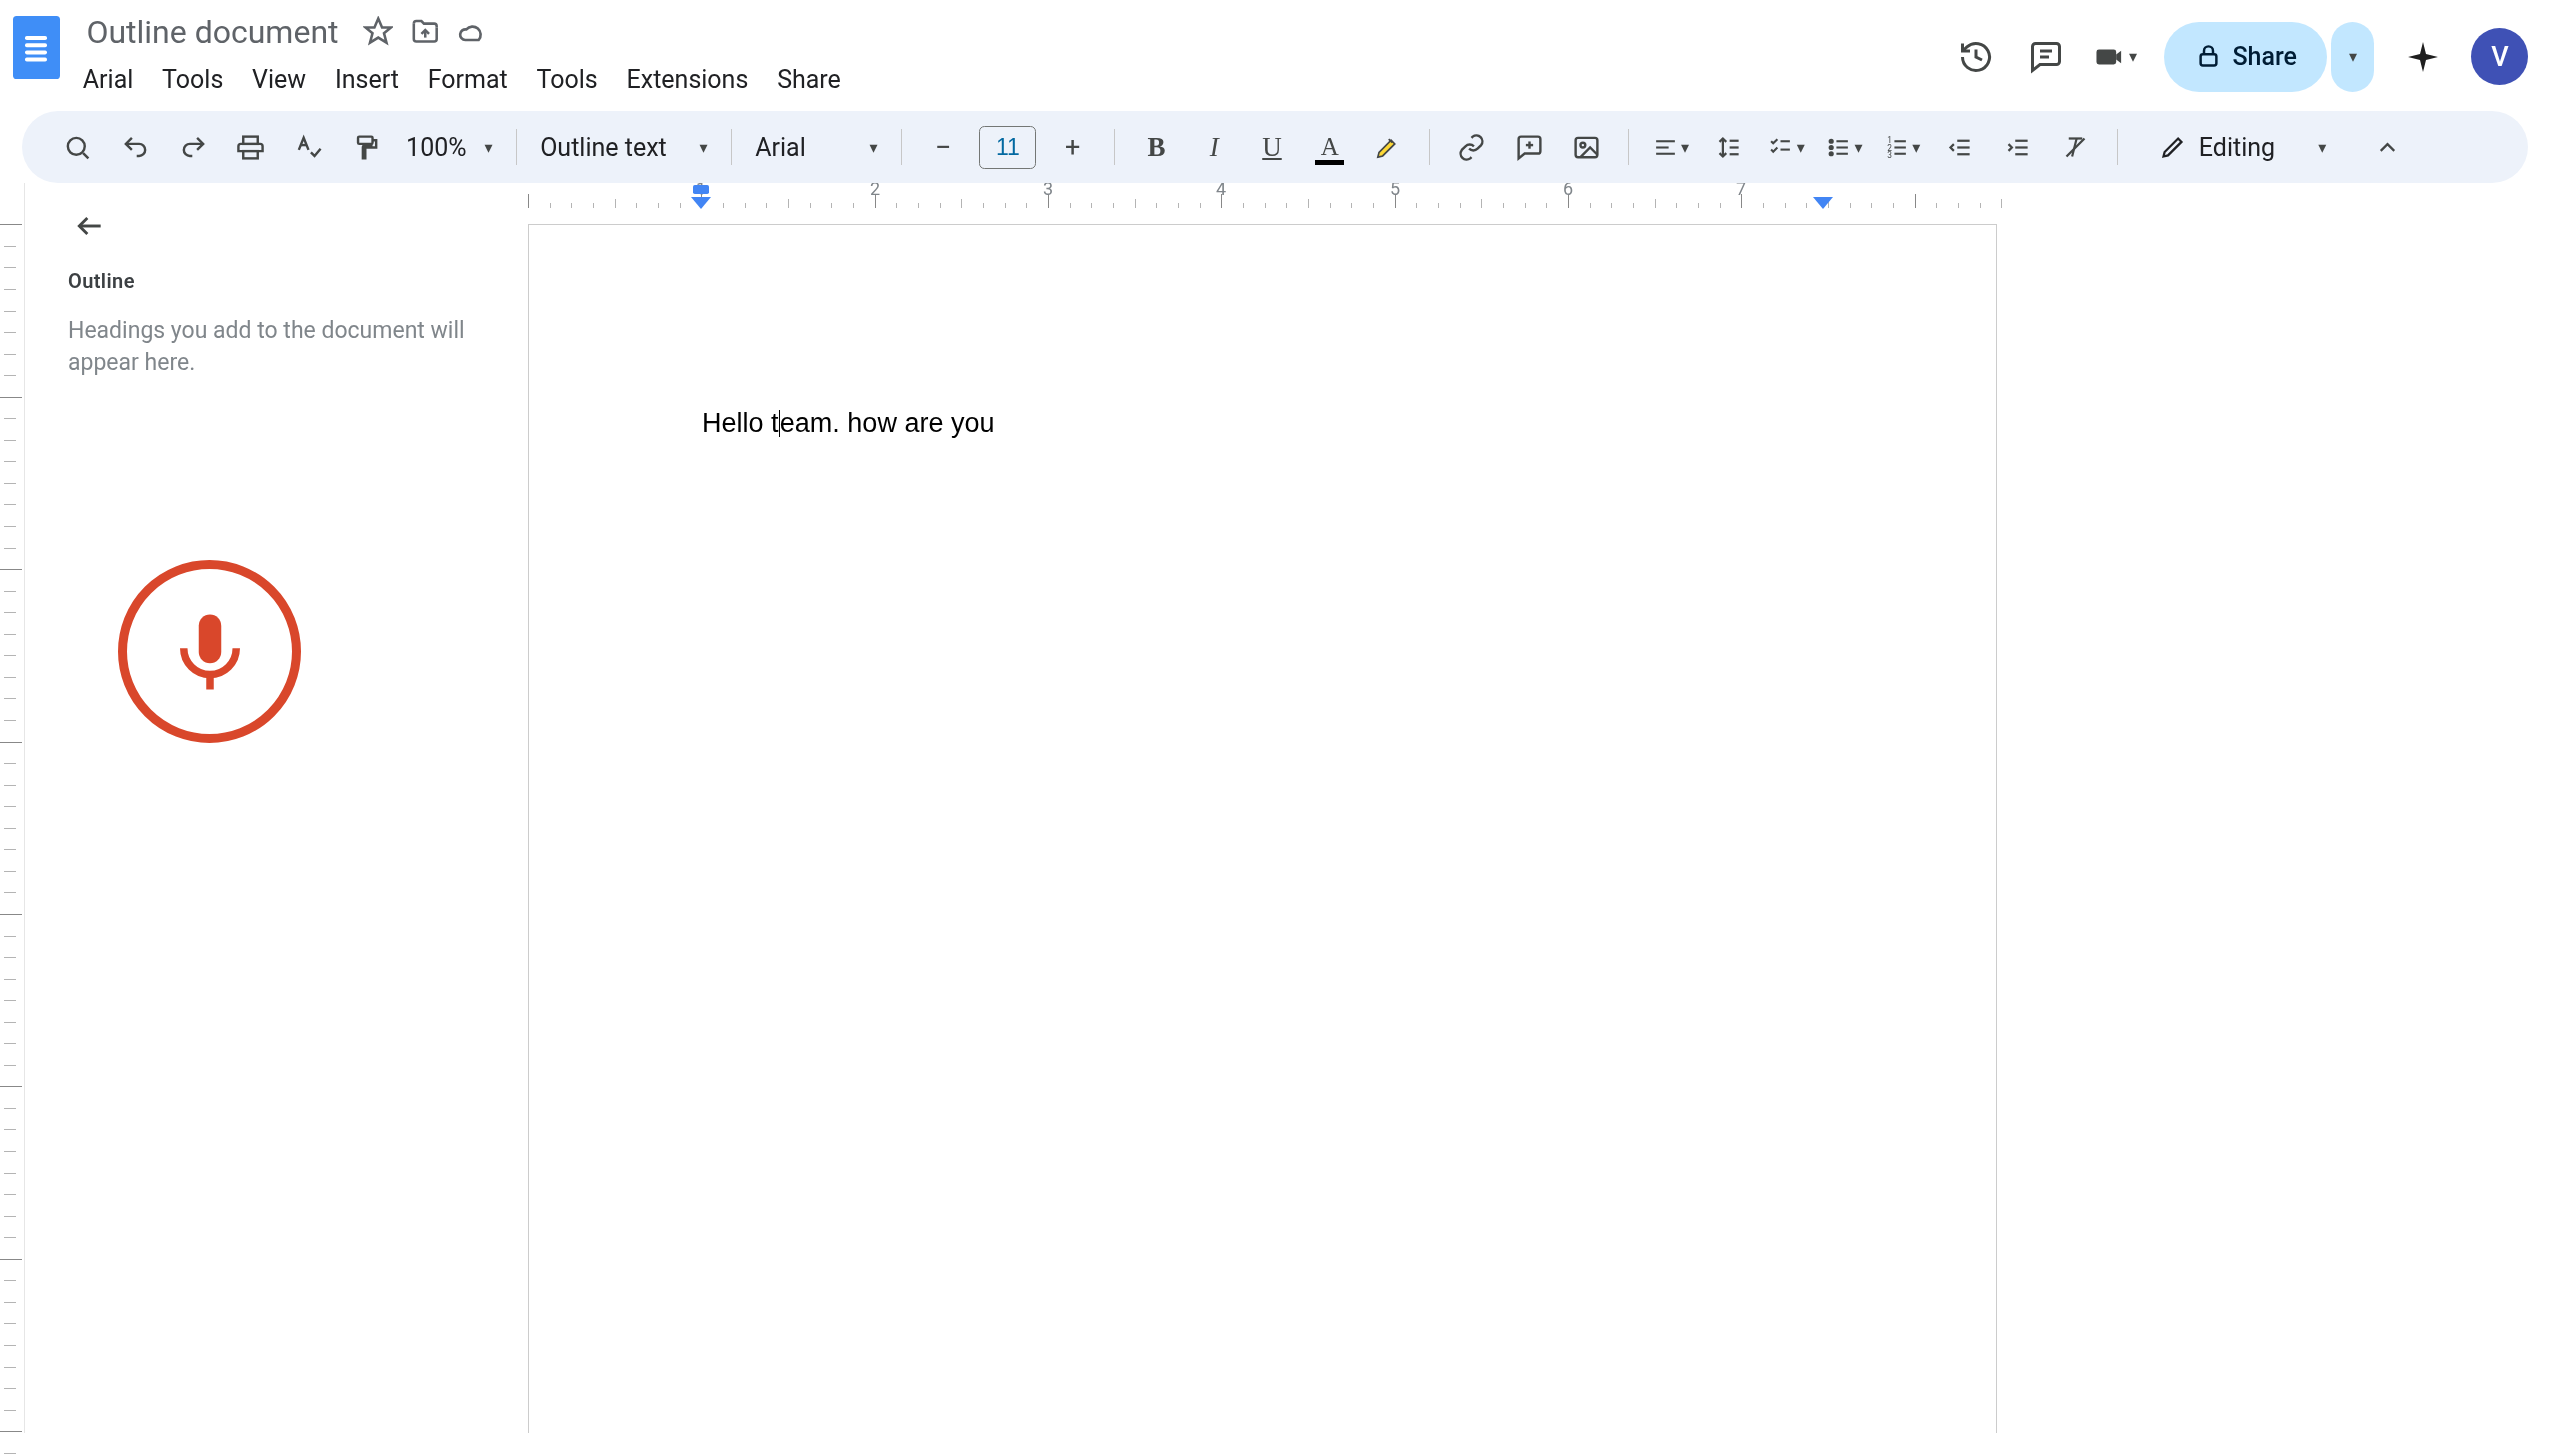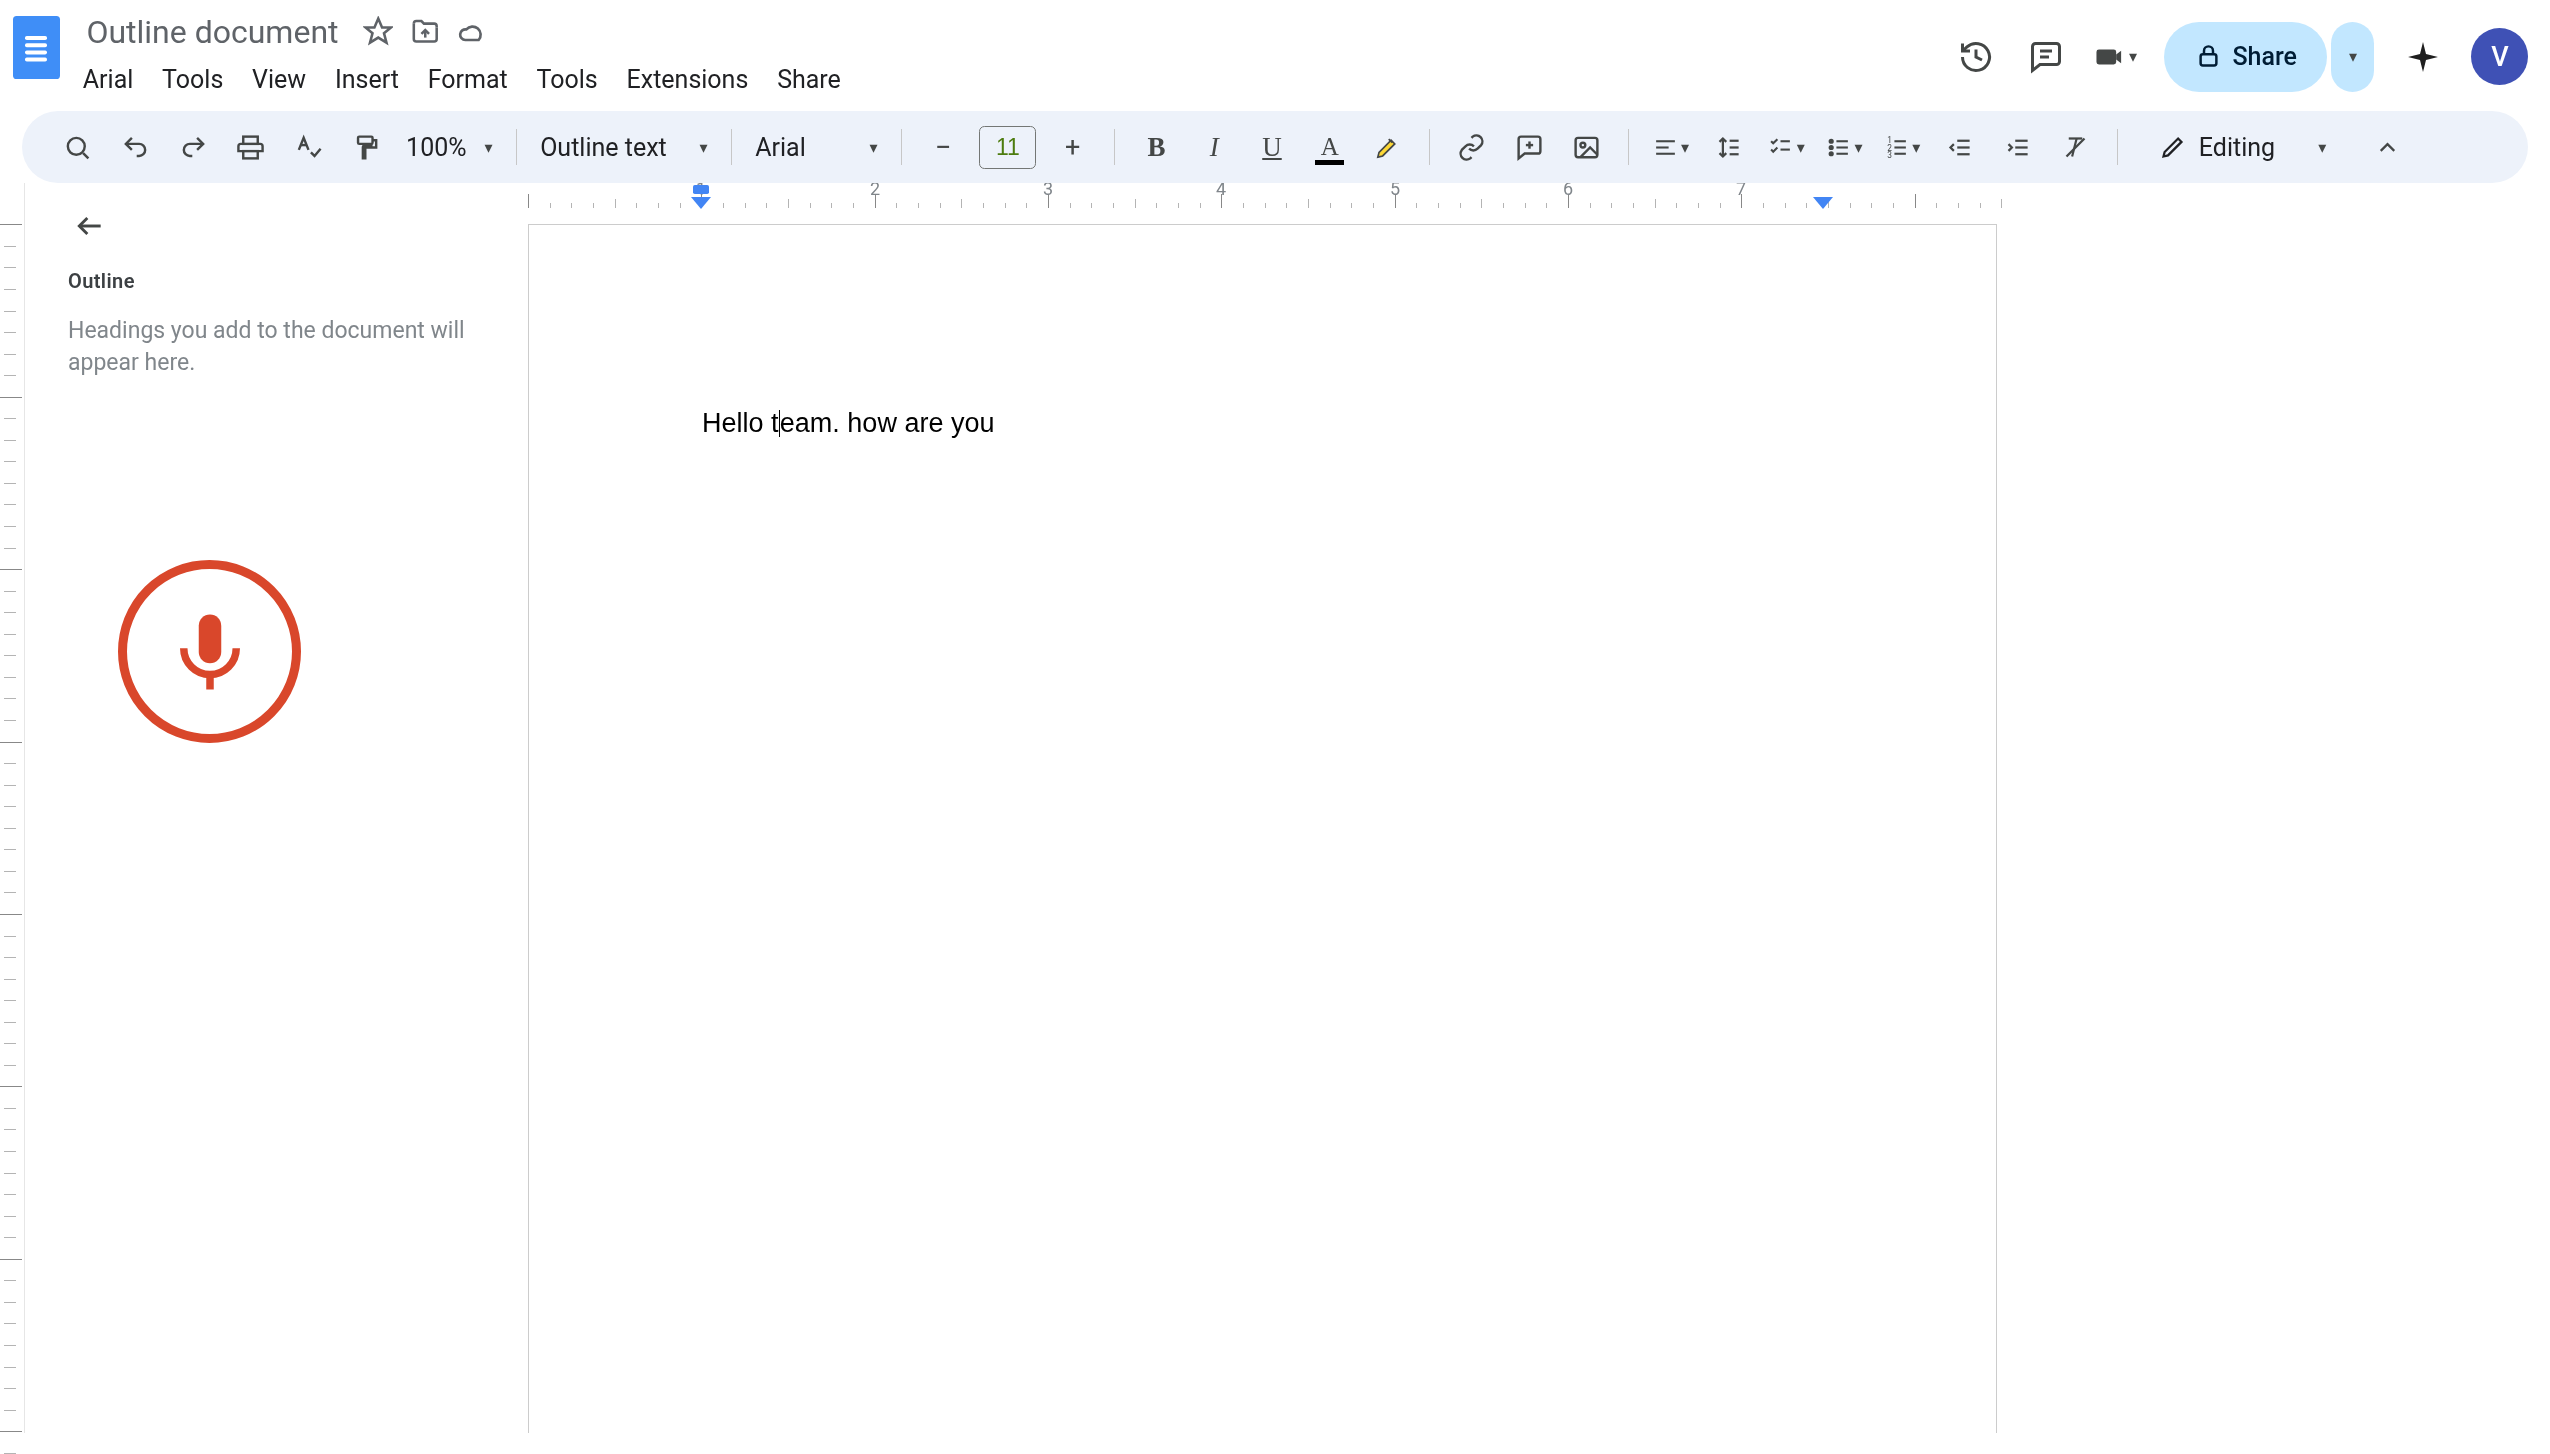--- a/index.html
+++ b/index.html
@@ -157,21 +157,21 @@
   .size-box{
     display:flex; align-items:center; gap:7.2px;
   }
   .size-input{
     width:57px; height:43px;
     border:1.8px solid #747775;
     border-radius:5.4px;
     background:transparent;
     text-align:center;
     font-size:23px;
-    color:#4d7c0f;
+    color:#0369a1;
     outline:none;
   }
   .text-color-btn { position:relative; }
   .text-color-underline {
     position:absolute; left:9px; right:9px; bottom:5.4px;
     height:5.4px; background:#000;
   }
   .highlight-btn svg { transform: rotate(0deg); }
   .editing-pill {
     display:flex; align-items:center;

